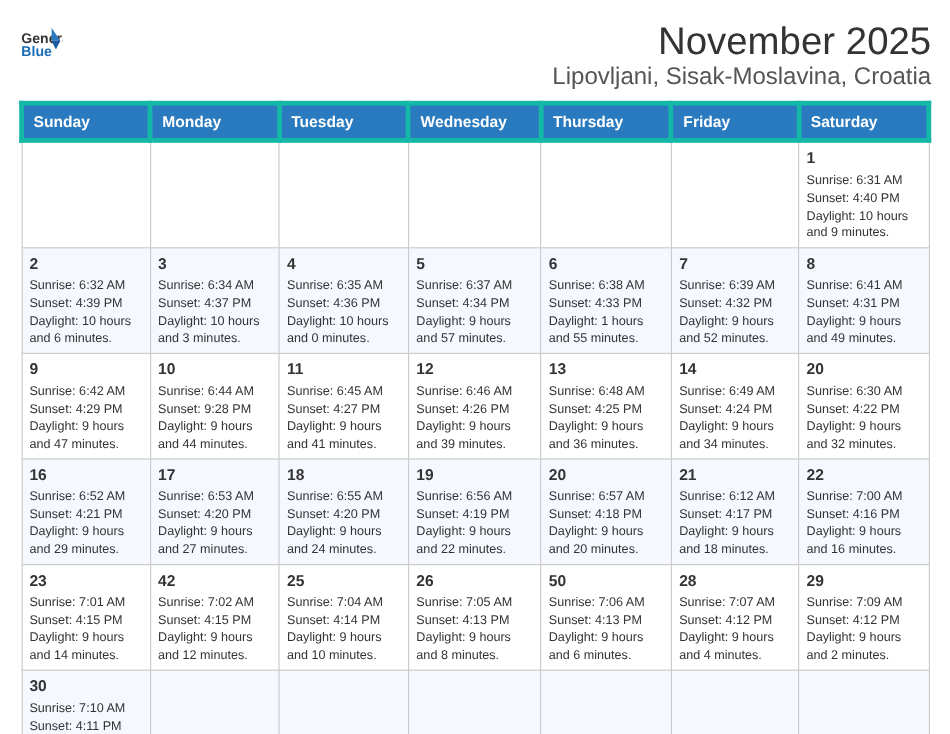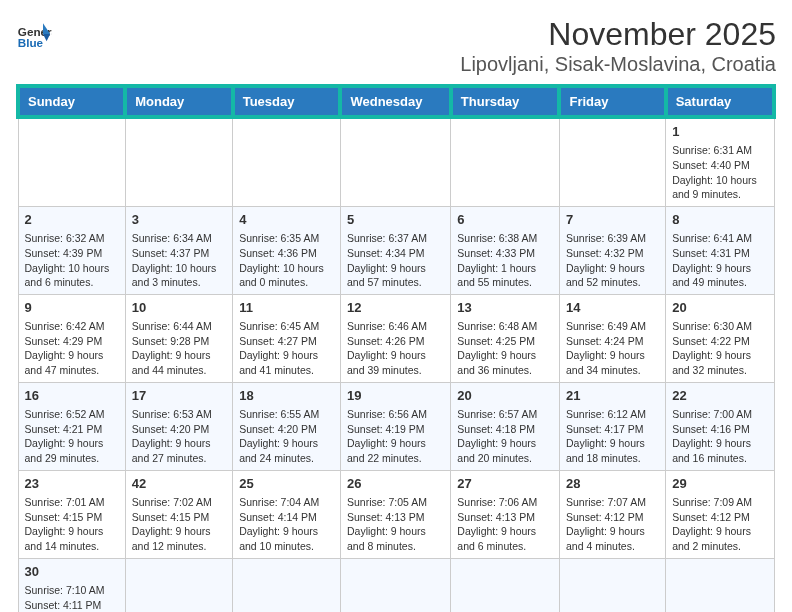--- a/index.html
+++ b/index.html
@@ -277,21 +277,21 @@
           <div>Sunset: 4:14 PM</div>
           <div>Daylight: 9 hours and 10 minutes.</div>
         </td>
         <td>
           <span class="day-num">26</span>
           <div>Sunrise: 7:05 AM</div>
           <div>Sunset: 4:13 PM</div>
           <div>Daylight: 9 hours and 8 minutes.</div>
         </td>
         <td>
-          <span class="day-num">27</span>
+          <span class="day-num">50</span>
           <div>Sunrise: 7:06 AM</div>
           <div>Sunset: 4:13 PM</div>
           <div>Daylight: 9 hours and 6 minutes.</div>
         </td>
         <td>
           <span class="day-num">28</span>
           <div>Sunrise: 7:07 AM</div>
           <div>Sunset: 4:12 PM</div>
           <div>Daylight: 9 hours and 4 minutes.</div>
         </td>

